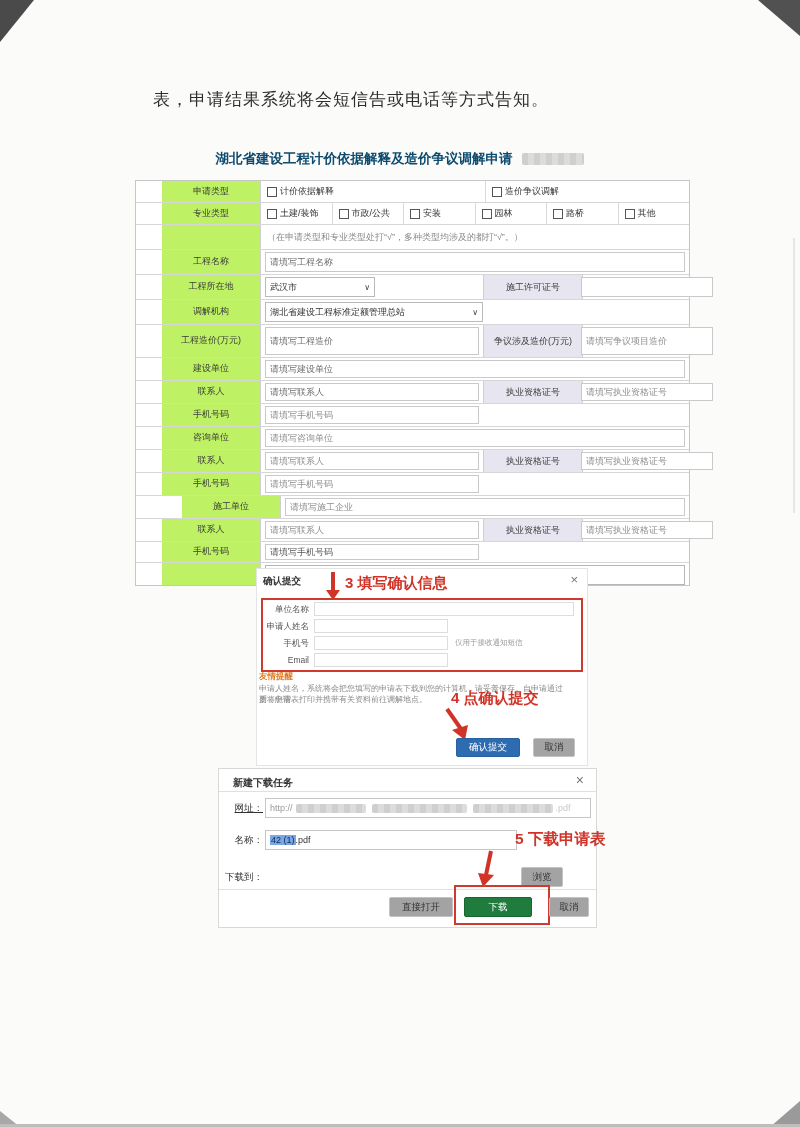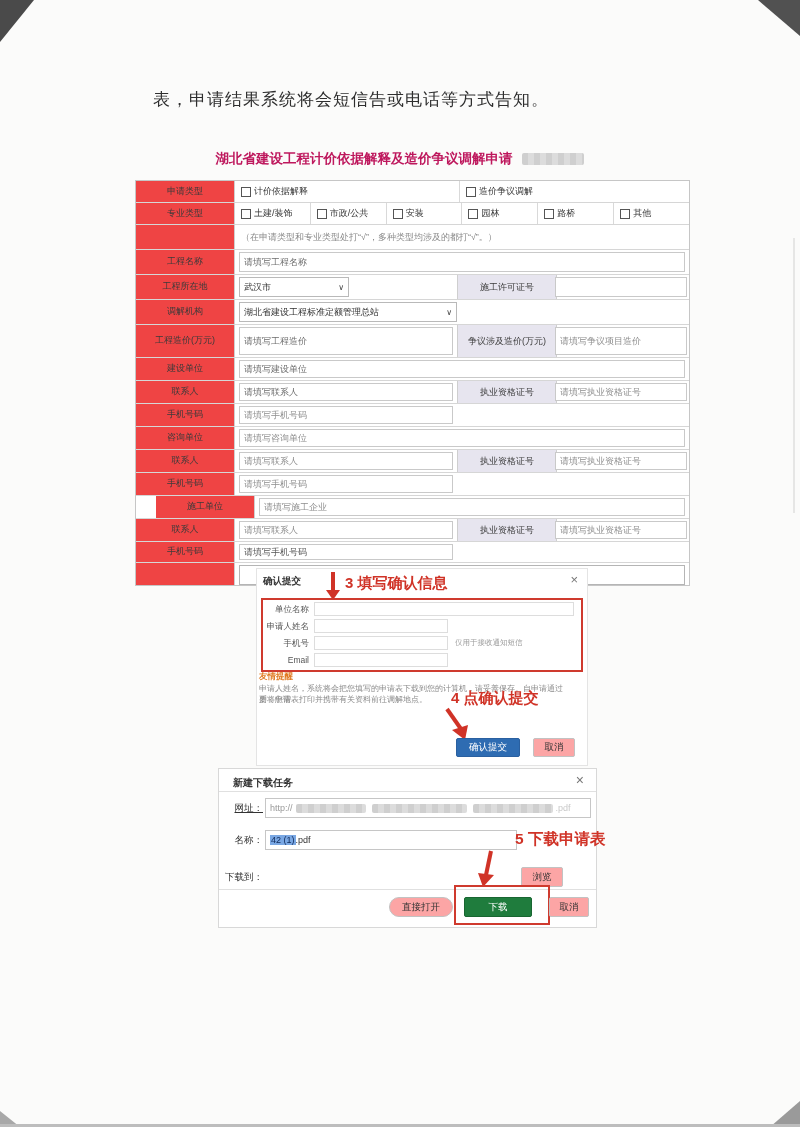--- a/index.html
+++ b/index.html
@@ -5,30 +5,30 @@
   html,body{margin:0;padding:0;}
   body{width:800px;height:1127px;position:relative;background:#fbfbfa;overflow:hidden;
        font-family:"Liberation Sans","DejaVu Sans",sans-serif;color:#333;}
   .abs{position:absolute;}
   
   .tri{width:0;height:0;position:absolute;}
   .edge-bottom{position:absolute;left:0;right:0;bottom:0;height:3px;background:#bdbdbd;}
   .streak{position:absolute;right:5px;top:238px;width:2px;height:275px;background:#e6e6e5;}
   
   .intro{left:153px;top:88px;font-size:17px;color:#2e2e2e;letter-spacing:1px;}
-  .ftitle{left:0;top:150px;width:800px;text-align:center;font-size:13.5px;font-weight:bold;color:#be185d;}
+  .ftitle{left:0;top:150px;width:800px;text-align:center;font-size:13.5px;font-weight:bold;color:#0c4a6e;}
   .redact{display:inline-block;background:#d2d2d2;border-radius:2px;vertical-align:middle;
           background-image:repeating-linear-gradient(90deg,#cfcfcf 0 6px,#dcdcdc 6px 12px);}
   
   .tbl{left:135px;top:180px;width:553px;border:1px solid #c6c6c6;background:#fff;
        display:flex;flex-direction:column;font-size:9px;}
   .frow{display:flex;border-bottom:1px solid #d6d6d6;}
   .frow:last-child{border-bottom:none;}
-  .lbl{width:98px;flex:0 0 98px;background:#ef4444;border-right:1px solid #cfcfcf;
-       display:flex;align-items:center;justify-content:center;color:#3a3a3a;text-align:center;line-height:1.1;}
+  .lbl{width:98px;flex:0 0 98px;background:#bef264;border-right:1px solid #cfcfcf;
+       display:flex;align-items:center;justify-content:center;color:#3a3a3a;text-align:center;line-height:1.1;margin-left:26px;}
   .cnt{flex:1;position:relative;}
   .inp{position:absolute;top:2px;bottom:2px;border:1px solid #c9c9c9;background:#fff;
        display:flex;align-items:center;padding:0 4px;color:#8e8e8e;font-size:9px;overflow:hidden;white-space:nowrap;}
   .subl{position:absolute;top:0;bottom:0;left:222px;width:92px;background:#e7e5ef;
         border-left:1px solid #cfcfcf;border-right:1px solid #cfcfcf;display:flex;align-items:center;
         justify-content:center;text-align:center;color:#3a3a3a;line-height:1.15;padding:0 3px;}
   .cb{display:inline-block;width:8px;height:8px;border:1px solid #555;background:#fff;margin-right:3px;
       vertical-align:-1px;flex:0 0 auto;}
   .ckcell{display:flex;align-items:center;padding-left:6px;color:#333;}
   .sel{position:absolute;top:2px;bottom:2px;border:1px solid #b9b9b9;background:#fff;display:flex;
@@ -39,21 +39,21 @@
   
   .dlg1{left:256px;top:568px;width:330px;height:196px;background:#fff;border:1px solid #e4e4e4;}
   .dlg2{left:218px;top:768px;width:377px;height:158px;background:#fff;border:1px solid #d8d8d8;}
   .dtitle{position:absolute;font-weight:bold;color:#333;}
   .close{position:absolute;color:#777;font-size:13px;line-height:13px;cursor:default;}
   .ann{position:absolute;color:#d03327;font-weight:bold;white-space:nowrap;}
   .redbox{position:absolute;border:2px solid #cf3a2e;}
   .cfield-lb{position:absolute;width:46px;text-align:right;font-size:8.5px;color:#555;}
   .cfield-in{position:absolute;height:12px;border:1px solid #ddd;background:#fff;}
   .btn{position:absolute;display:flex;align-items:center;justify-content:center;font-size:9.5px;
-       border:1px solid #c2c2c2;background:#fca5a5;color:#333;border-radius:2px;}
+       border:1px solid #c2c2c2;background:#a3a3a3;color:#333;border-radius:2px;}
   .btn-blue{background:#2e6cb2;border-color:#2a60a0;color:#fff;}
   .btn-green{background:#1f7c3d;border-color:#186631;color:#fff;}
   .dl-lb{position:absolute;font-size:9.5px;color:#333;text-align:right;}
   .dl-in{position:absolute;height:18px;border:1px solid #c6c6c6;background:#fff;display:flex;
          align-items:center;padding:0 4px;font-size:9px;color:#555;overflow:hidden;white-space:nowrap;}
   .selhl{background:#79a7e3;color:#0f2a5a;padding:0 1px;}
   .sep{position:absolute;left:0;right:0;height:1px;background:#e0e0e0;}
   svg{position:absolute;overflow:visible;}
 </style>
 </head>
@@ -303,16 +303,16 @@
     <line x1="20" y1="0" x2="15" y2="24" stroke="#d03327" stroke-width="4"></line>
     <polygon points="7,22 23,24 12,36" fill="#d03327"></polygon>
   </svg>
 
   <div class="dl-lb" style="left:2px;top:102px;width:42px;">下载到：</div>
   <div class="btn" style="left:302px;top:98px;width:40px;height:18px;">浏览</div>
 
   <div class="sep" style="top:120px;"></div>
   <div class="redbox" style="left:235px;top:116px;width:92px;height:36px;"></div>
 
-  <div class="btn" style="left:170px;top:128px;width:62px;height:18px;border-radius:10px;">直接打开</div>
+  <div class="btn" style="left:170px;top:128px;width:62px;height:18px;">直接打开</div>
   <div class="btn btn-green" style="left:245px;top:128px;width:66px;height:18px;">下载</div>
   <div class="btn" style="left:330px;top:128px;width:38px;height:18px;">取消</div>
 </div>
 
 </body></html>

